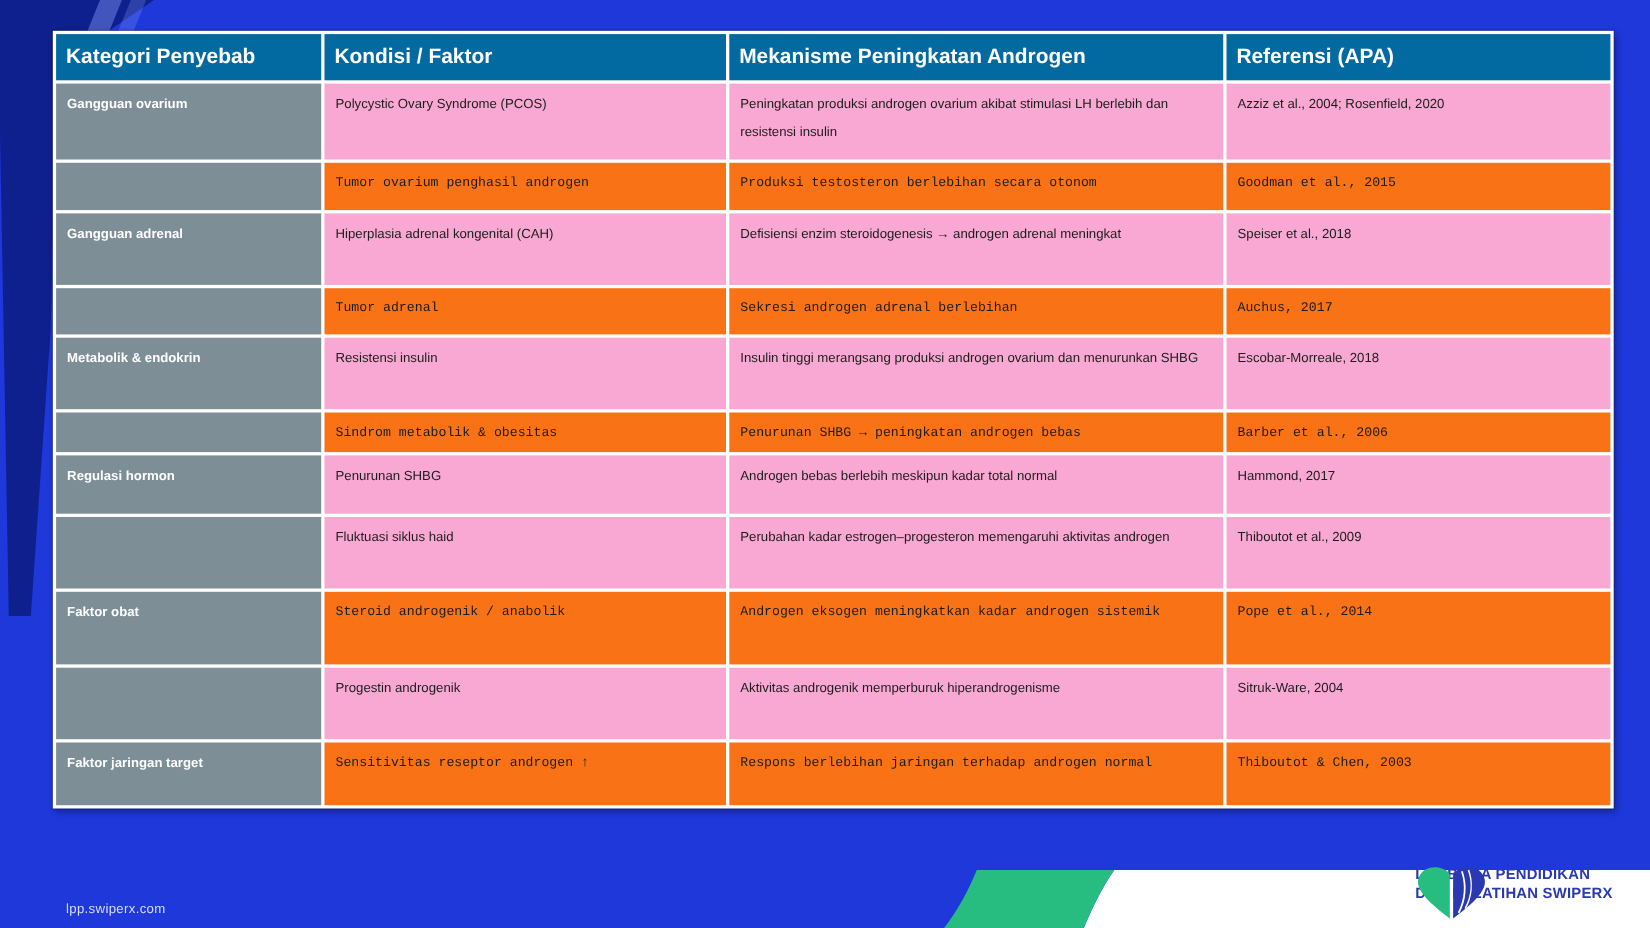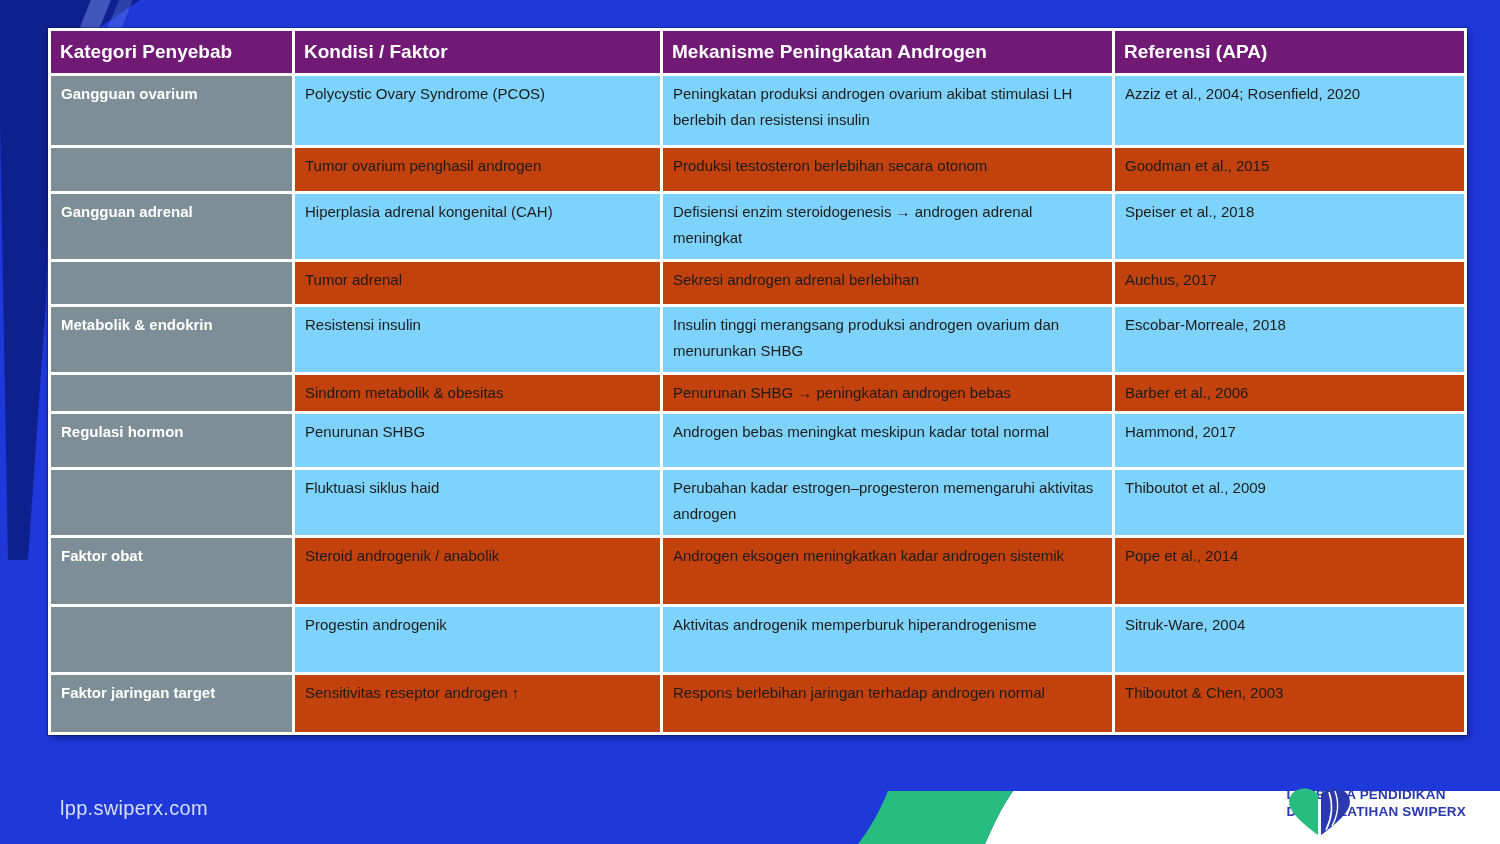--- a/index.html
+++ b/index.html
@@ -28,42 +28,42 @@
     border-collapse:separate;border-spacing:3px;
     background:#ffffff;
     box-shadow:0 0 0 1px rgba(10,20,60,0.35), 2px 3px 6px rgba(0,0,20,0.35);
     table-layout:fixed;
   }
   .slide-table col.c1{width:241px;}
   .slide-table col.c2{width:365px;}
   .slide-table col.c3{width:449px;}
   .slide-table col.c4{width:349px;}
   .slide-table th{
-    background:#701a75;color:#ffffff;text-align:left;
+    background:#0369a1;color:#ffffff;text-align:left;
     font-size:19px;font-weight:bold;
     padding:2px 8px 2px 9px;vertical-align:middle;
     height:38px;line-height:22px;
   }
   .slide-table td{
-    vertical-align:top;font-size:15px;line-height:26px;
+    vertical-align:top;font-size:12px;line-height:26px;
     padding:5px 8px 2px 10px;color:#1c1c1c;
     overflow:hidden;
   }
   .slide-table td.cat{
     background:#7d8e97;color:#ffffff;font-weight:bold;
   }
-  .slide-table tr.mid td.val{background:#7dd3fc;}
-  .slide-table tr.lit td.val{background:#c2410c;}
+  .slide-table tr.mid td.val{background:#f9a8d4;}
+  .slide-table tr.lit td.val{background:#f97316;font-family:Liberation Mono, monospace;}
 
   
   .footer-strip{position:absolute;left:0;top:791px;width:1500px;height:53px;}
   .footer-strip svg{position:absolute;left:0;top:0;}
   .footer-url{
-    position:absolute;left:60px;top:6px;
-    color:rgba(230,234,252,0.92);font-size:20px;letter-spacing:0.3px;
+    position:absolute;left:60px;top:28px;
+    color:rgba(230,234,252,0.92);font-size:12px;letter-spacing:0.3px;
   }
   .logo{
     position:absolute;right:34px;top:-4px;display:flex;align-items:center;gap:8px;
   }
   .logo-text{
     color:#2a39b0;font-weight:bold;font-size:13.5px;line-height:16.5px;letter-spacing:0.2px;
   }
 </style>
 </head>
 <body>
@@ -120,21 +120,21 @@
       </tr>
       <tr class="lit" style="height: 36px;">
         <td class="cat"></td>
         <td class="val">Sindrom metabolik &amp; obesitas</td>
         <td class="val">Penurunan SHBG → peningkatan androgen bebas</td>
         <td class="val">Barber et al., 2006</td>
       </tr>
       <tr class="mid" style="height: 53px; margin-top: 35px;">
         <td class="cat">Regulasi hormon</td>
         <td class="val">Penurunan SHBG</td>
-        <td class="val">Androgen bebas meningkat meskipun kadar total normal</td>
+        <td class="val">Androgen bebas berlebih meskipun kadar total normal</td>
         <td class="val">Hammond, 2017</td>
       </tr>
       <tr class="mid" style="height: 65px;">
         <td class="cat"></td>
         <td class="val">Fluktuasi siklus haid</td>
         <td class="val">Perubahan kadar estrogen–progesteron memengaruhi aktivitas androgen</td>
         <td class="val">Thiboutot et al., 2009</td>
       </tr>
       <tr class="lit" style="height: 66px;">
         <td class="cat">Faktor obat</td>

